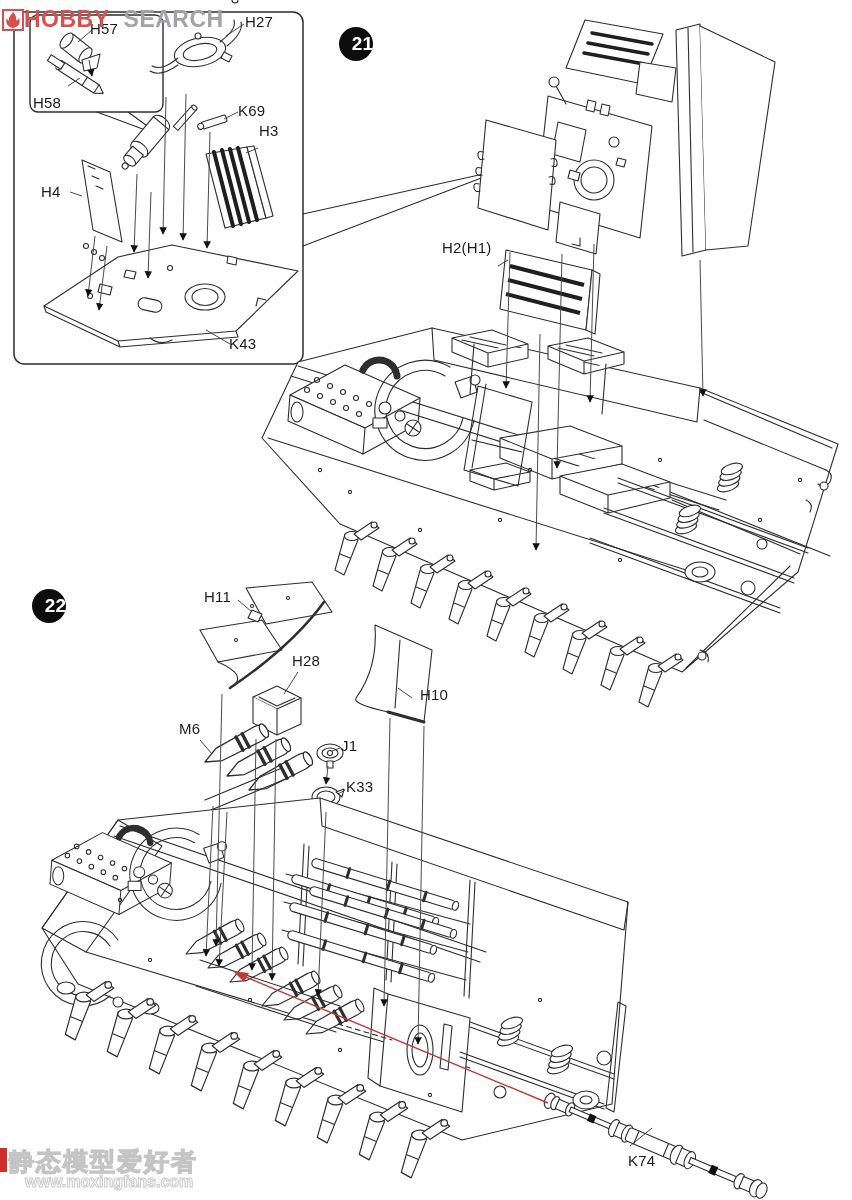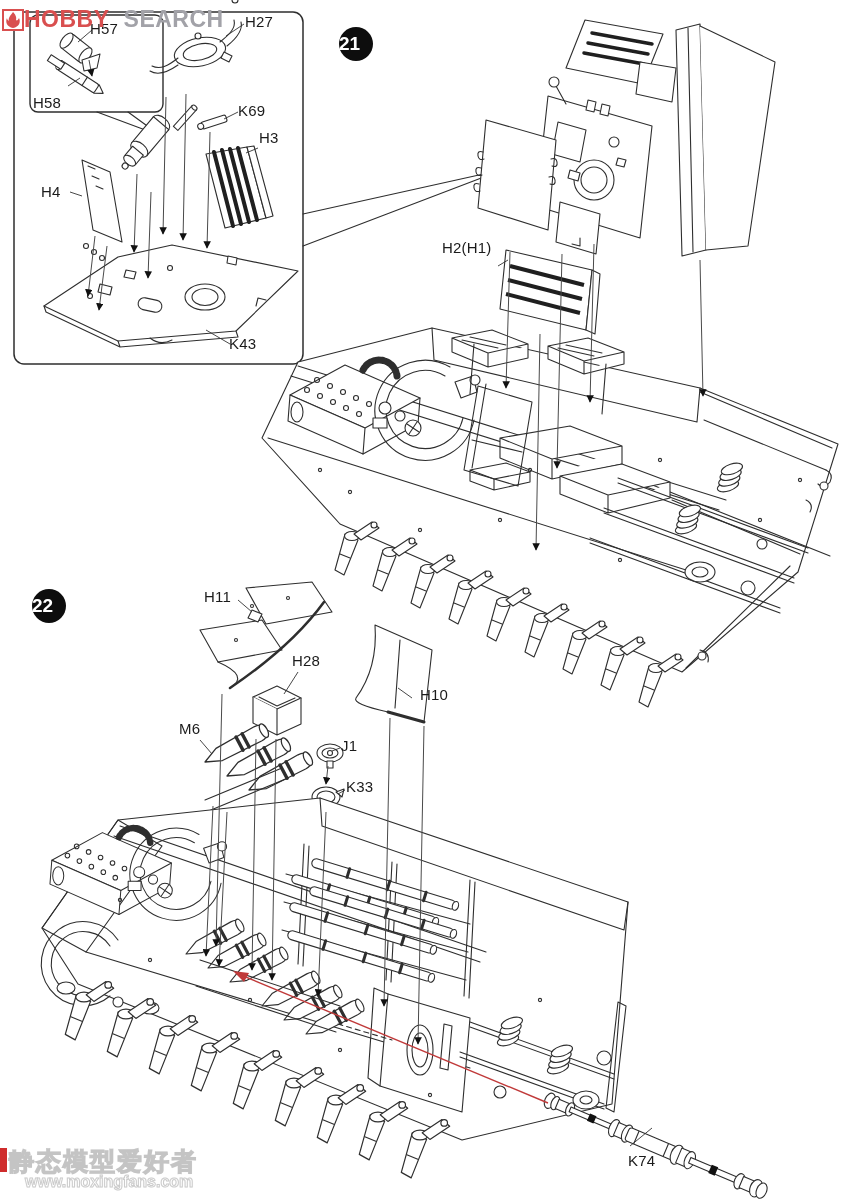--- a/index.html
+++ b/index.html
@@ -1,21 +1,21 @@
 <!DOCTYPE html>
 <html><head>
 <meta charset="utf-8">
 <style>
   html,body{margin:0;padding:0;background:#e8e8e8;}
   #page{position:relative;width:852px;height:1200px;background:#ffffff;overflow:hidden;
         font-family:"Liberation Sans", sans-serif;}
   svg{position:absolute;left:0;top:0;}
   .label{position:absolute;font-size:15px;color:#1b1b1b;white-space:nowrap;letter-spacing:.2px;}
   .step-badge{position:absolute;width:34px;height:34px;border-radius:50%;background:#0d0d0d;
-      color:#fff;font-weight:bold;font-size:19px;line-height:34px;text-align:left;}
+      color:#fff;font-weight:bold;font-size:19px;line-height:34px;text-align:right;}
   
   .wm-top{position:absolute;left:2px;top:6px;display:flex;align-items:center;gap:0;z-index:5;}
   .wm-top .brand1{color:#d94f4f;font-weight:bold;font-size:23px;letter-spacing:.5px;}
   .wm-top .brand2{color:#a2a2a8;font-weight:bold;font-size:23px;letter-spacing:.5px;margin-left:14px;}
   
   .wm-bottom{position:absolute;left:0;top:1148px;z-index:5;line-height:1.05;}
   .wm-bottom .row{display:flex;align-items:flex-start;}
   .wm-red{display:inline-block;width:7px;height:24px;background:#cf2c2c;margin-right:2px;}
   .wm-site{font-size:25px;font-weight:bold;letter-spacing:2px;color:#ffffff;
       -webkit-text-stroke:1.2px #c4c4c4;text-shadow:0 0 1px #bbb;}
@@ -415,21 +415,21 @@
     <span class="brand2">SEARCH</span>
   </div>
 
   <div class="step-badge" style="left:339px;top:27px">21</div>
   <div class="step-badge" style="left:32px;top:589px">22</div>
 
   <div class="label" style="left:90px;top:20px">H57</div>
   <div class="label" style="left:33px;top:94px">H58</div>
   <div class="label" style="left:245px;top:13px">H27</div>
   <div class="label" style="left:238px;top:102px">K69</div>
-  <div class="label" style="left:259px;top:129px">H3</div>
+  <div class="label" style="left:259px;top:122px">H3</div>
   <div class="label" style="left:41px;top:183px">H4</div>
   <div class="label" style="left:229px;top:335px">K43</div>
   <div class="label" style="left:442px;top:239px">H2(H1)</div>
   <div class="label" style="left:204px;top:588px">H11</div>
   <div class="label" style="left:292px;top:652px">H28</div>
   <div class="label" style="left:420px;top:686px">H10</div>
   <div class="label" style="left:179px;top:720px">M6</div>
   <div class="label" style="left:341px;top:737px">J1</div>
   <div class="label" style="left:346px;top:778px">K33</div>
   <div class="label" style="left:628px;top:1152px">K74</div>

